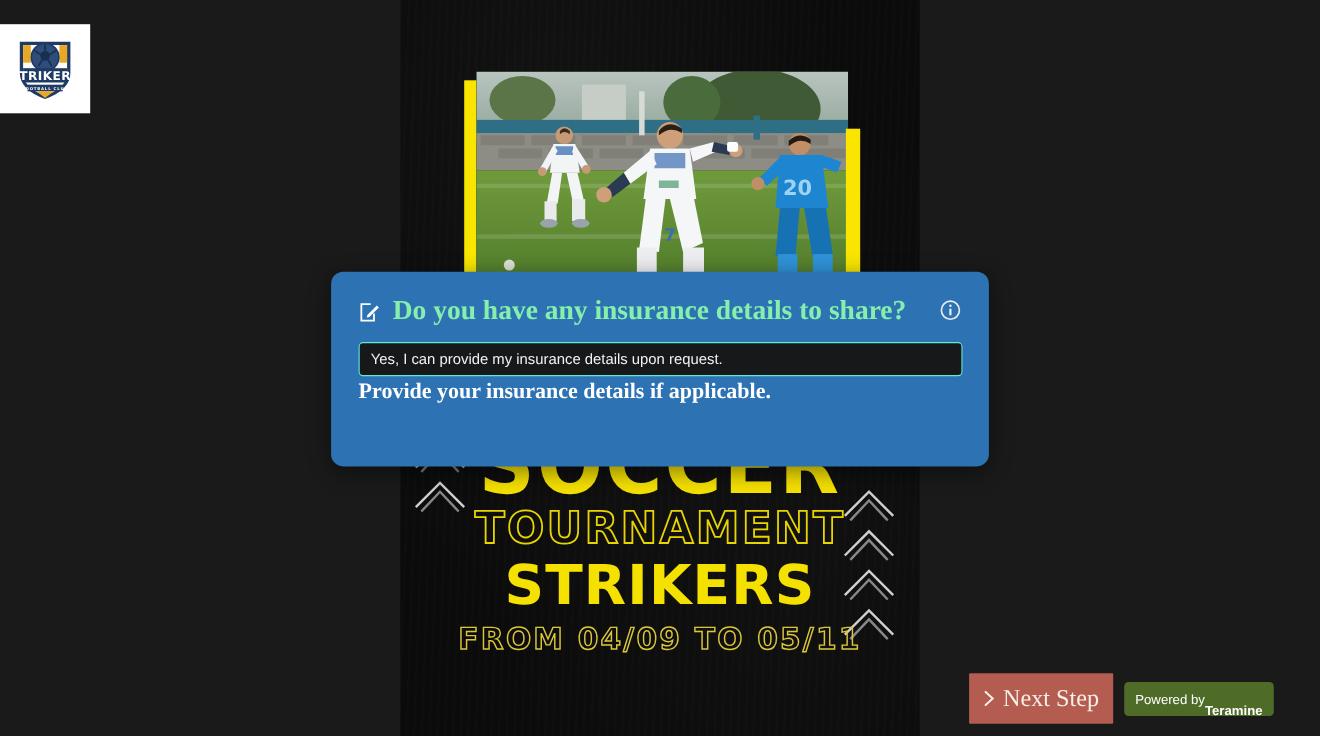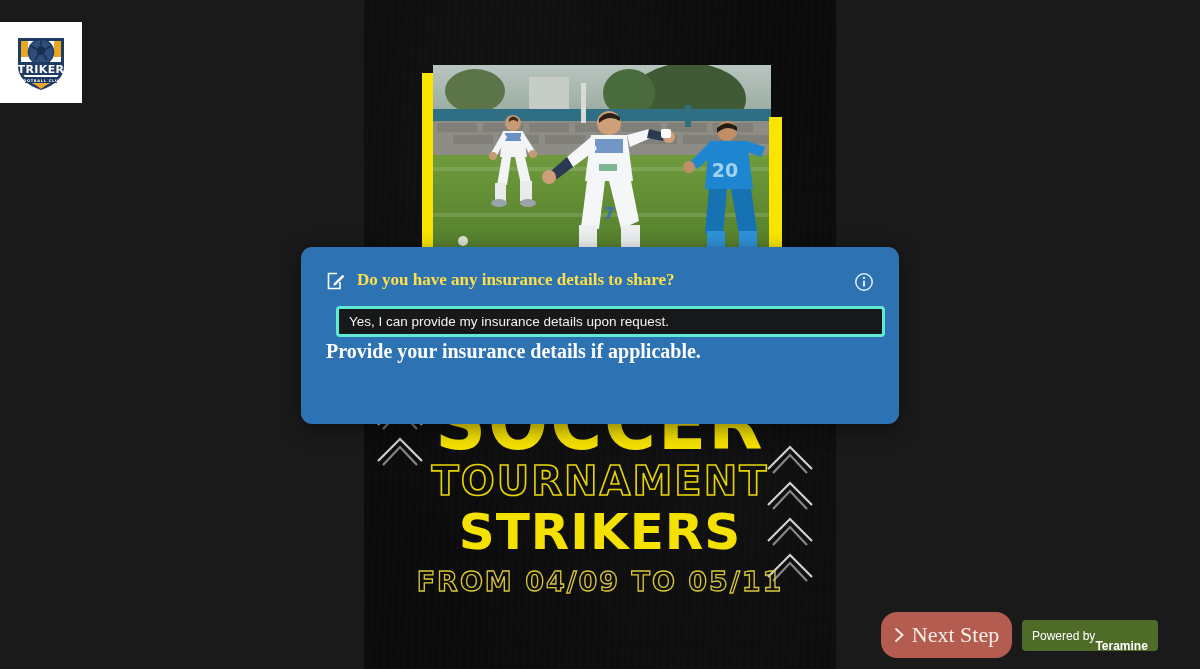--- a/index.html
+++ b/index.html
@@ -155,62 +155,61 @@
   .modal-headrow {
     display: flex;
     align-items: flex-start;
     justify-content: space-between;
   }
   .modal-title {
     display: flex;
     align-items: center;
     gap: 11px;
     font-family: "Liberation Serif", serif;
-    font-size: 17px;
-    font-weight: 700;
-    color: #fde047;
+    font-size: 25px;
+    font-weight: 700;
+    color: #86efac;
     line-height: 1.1;
   }
   .edit-icon { flex: 0 0 auto; display: block; margin-top: 2px; }
   .info-icon { flex: 0 0 auto; display: block; margin-top: 3px; cursor: pointer; }
 
   .modal-input {
     display: block;
     width: 549px;
     height: 31px;
     margin-top: 14px;
     background: #17181a;
-    border: 3px solid #5eead4;
+    border: 1px solid #5eead4;
     border-radius: 4px;
     color: #f2f2f2;
     font-family: "Liberation Sans", sans-serif;
     font-size: 13.5px;
     padding: 0 10px;
     outline: none;
-    margin-left: 10px;
   }
   .modal-input::placeholder { color: #8d8d8d; }
 
   .modal-help {
     margin-top: 2px;
     font-family: "Liberation Serif", serif;
     font-size: 20px;
     font-weight: 700;
     color: #ffffff;
     line-height: 1.2;
   }
 
   
   .next-btn {
     position: absolute;
     left: 881px; top: 612px;
     width: 131px; height: 46px;
     background: #b35c4f;
     border: none;
-    border-radius: 16px;
+    border-radius: 1px;
     color: #f7efe8;
     font-family: "Liberation Serif", serif;
     font-size: 22px;
     display: flex;
     align-items: center;
     justify-content: center;
     gap: 7px;
     cursor: pointer;
     z-index: 35;
   }

